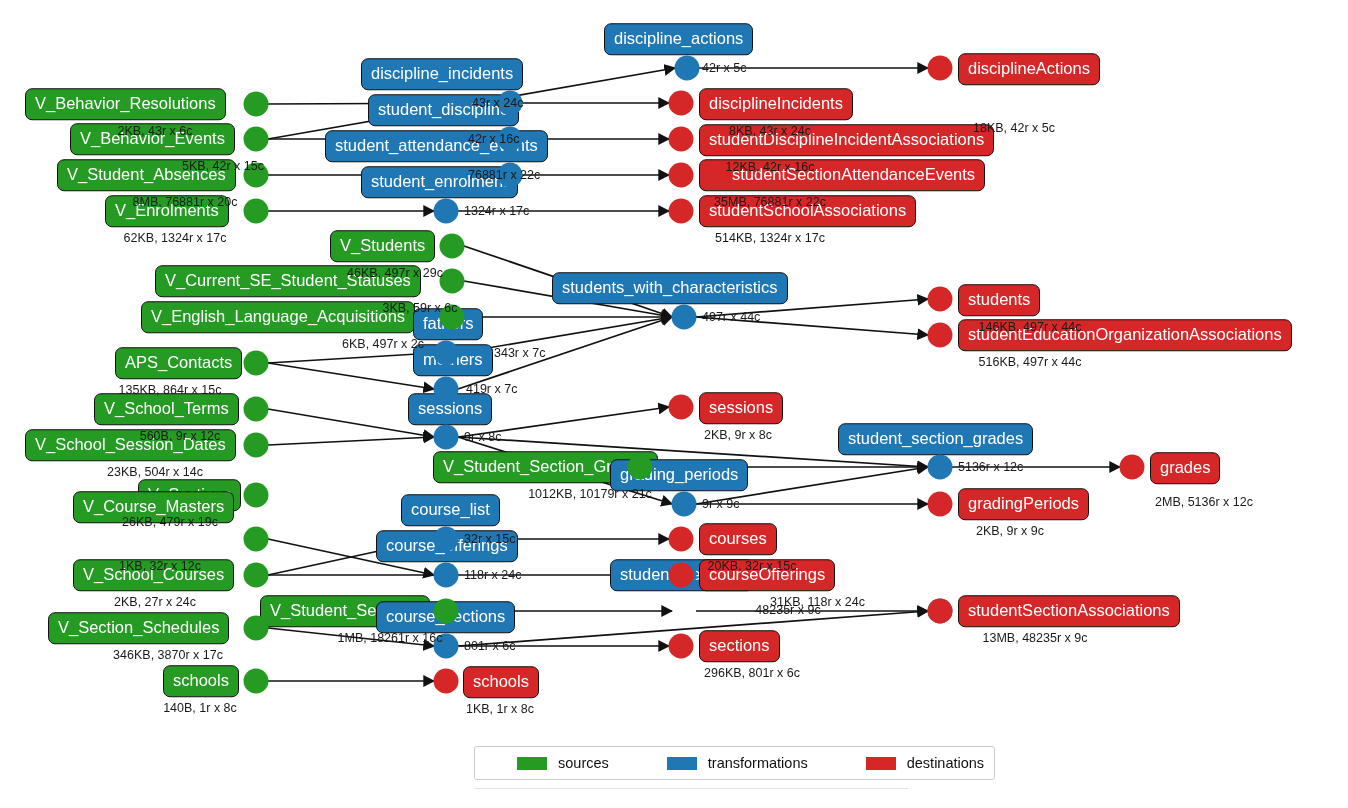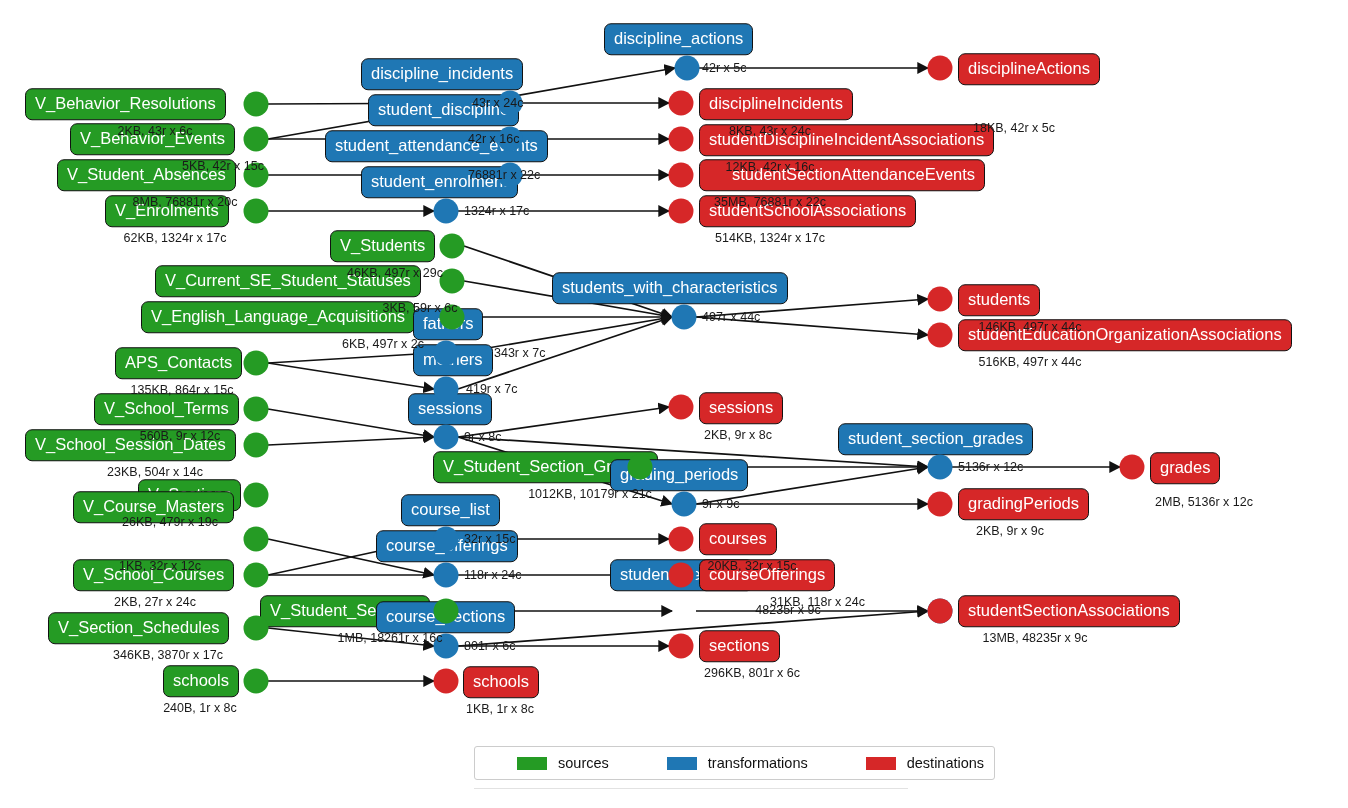--- a/index.html
+++ b/index.html
@@ -214,21 +214,21 @@
       <div class="node xfm" style="left: 552px; top: 288px;">students_with_characteristics</div>
       <div class="shape-lbl" style="left: 702px; top: 317px;">497r x 44c</div>
       <div class="dot xfm" style="left: 446px; top: 353px;"></div>
       <div class="node xfm" style="left: 413px; top: 324px;">fathers</div>
       <div class="shape-lbl" style="left: 474px; top: 353px; margin-left: 20px;">343r x 7c</div>
       <div class="dot xfm" style="left: 446px; top: 389px;"></div>
       <div class="node xfm" style="left: 413px; top: 360px;">mothers</div>
       <div class="shape-lbl" style="left: 466px; top: 389px;">419r x 7c</div>
       <div class="dot src" style="left: 256px; top: 363px;"></div>
       <div class="node src" style="left: 115px; top: 363px;">APS_Contacts</div>
-      <div class="shape-lbl below" style="left: 182px; top: 390px;">135KB, 864r x 15c</div>
+      <div class="shape-lbl below" style="left: 170px; top: 390px;">135KB, 864r x 15c</div>
       <div class="dot dst" style="left: 940px; top: 299px;"></div>
       <div class="node dst" style="left: 958px; top: 300px;">students</div>
       <div class="shape-lbl below" style="left: 1030px; top: 327px;">146KB, 497r x 44c</div>
       <div class="dot dst" style="left: 940px; top: 335px;"></div>
       <div class="node dst" style="left: 958px; top: 335px;">studentEducationOrganizationAssociations</div>
       <div class="shape-lbl below" style="left: 1030px; top: 362px;">516KB, 497r x 44c</div>
       <div class="dot src" style="left: 256px; top: 409px;"></div>
       <div class="node src" style="left: 94px; top: 409px;">V_School_Terms</div>
       <div class="shape-lbl below" style="left: 180px; top: 436px;">560B, 9r x 12c</div>
       <div class="dot xfm" style="left: 446px; top: 437px;"></div>
@@ -290,21 +290,21 @@
       <div class="shape-lbl below" style="left: 788px; top: 610px;">48235r x 9c</div>
       <div class="dot xfm" style="left: 940px; top: 611px;"></div>
       <div class="dot dst" style="left: 940px; top: 611px;"></div>
       <div class="node dst" style="left: 958px; top: 611px;">studentSectionAssociations</div>
       <div class="shape-lbl below" style="left: 1035px; top: 638px;">13MB, 48235r x 9c</div>
       <div class="dot dst" style="left: 681px; top: 646px;"></div>
       <div class="node dst" style="left: 699px; top: 646px;">sections</div>
       <div class="shape-lbl below" style="left: 752px; top: 673px;">296KB, 801r x 6c</div>
       <div class="dot src" style="left: 256px; top: 681px;"></div>
       <div class="node src" style="left: 163px; top: 681px;">schools</div>
-      <div class="shape-lbl below" style="left: 200px; top: 708px;">240B, 1r x 8c</div>
+      <div class="shape-lbl below" style="left: 200px; top: 708px;">140B, 1r x 8c</div>
       <div class="dot dst" style="left: 446px; top: 681px;"></div>
       <div class="node dst" style="left: 463px; top: 682px;">schools</div>
       <div class="shape-lbl below" style="left: 500px; top: 709px;">1KB, 1r x 8c</div>
     </div>
 
   <div id="baseline"></div>
 
   <div id="legend">
       <div class="leg-item">
         <span class="leg-swatch" style="background: rgb(37, 155, 36);"></span>

